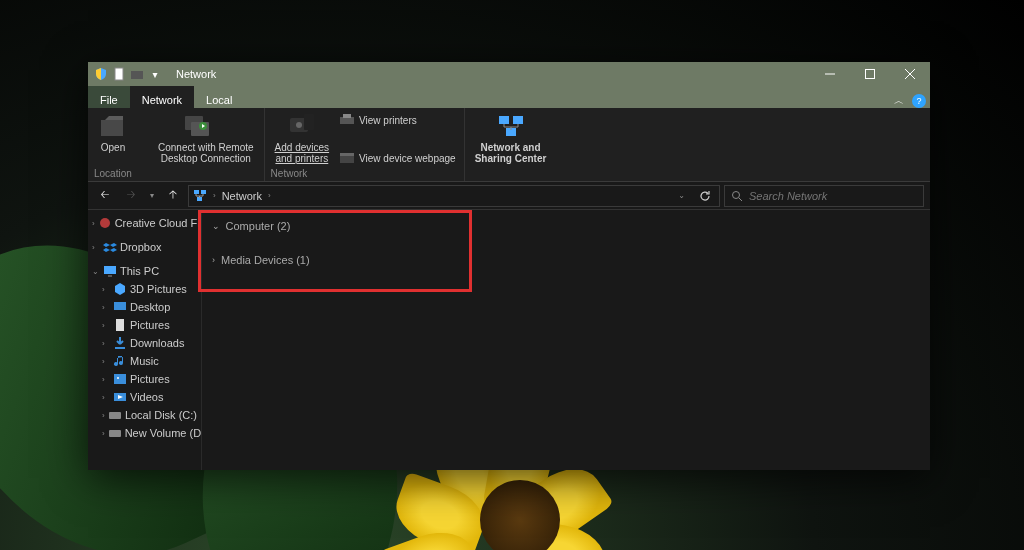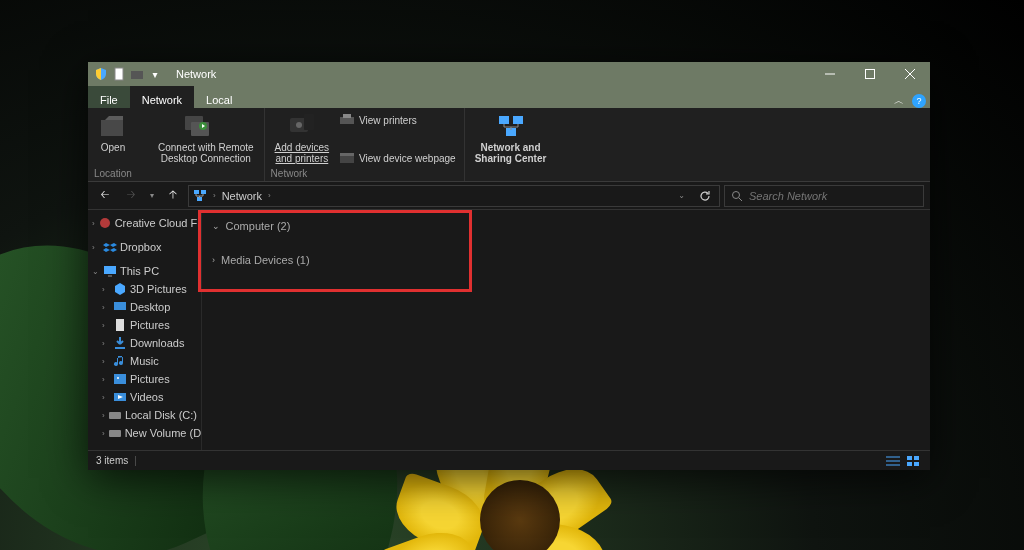--- a/index.html
+++ b/index.html
@@ -377,34 +377,14 @@
         <span>Computer (2)</span>
       </div>
       <div class="grouphdr" style="margin-top:10px;">
         <span style="font-size:9px;">›</span>
         <span>Media Devices (1)</span>
       </div>
       <div class="highlight" style="left:-4px; top:0px; width:274px; height:82px;"></div>
     </div>
   </div>
 
-  <div class="status">
-    <span>3 items</span>
-    <span style="margin-left:6px; color:#555;">|</span>
-    <div class="spacer"></div>
-    <div class="viewbtn">
-        <svg width="14" height="12" viewBox="0 0 14 12">
-          <line x1="0" y1="2" x2="14" y2="2" stroke="#4aa8ff"></line>
-          <line x1="0" y1="6" x2="14" y2="6" stroke="#4aa8ff"></line>
-          <line x1="0" y1="10" x2="14" y2="10" stroke="#4aa8ff"></line>
-        </svg>
-      </div>
-    <div class="viewbtn">
-        <svg width="14" height="12" viewBox="0 0 14 12">
-          <rect x="1" y="1" width="5" height="4" fill="#4aa8ff"></rect>
-          <rect x="8" y="1" width="5" height="4" fill="#4aa8ff"></rect>
-          <rect x="1" y="7" width="5" height="4" fill="#4aa8ff"></rect>
-          <rect x="8" y="7" width="5" height="4" fill="#4aa8ff"></rect>
-        </svg>
-      </div>
-  </div>
 
 </div>
 
 </body></html>

